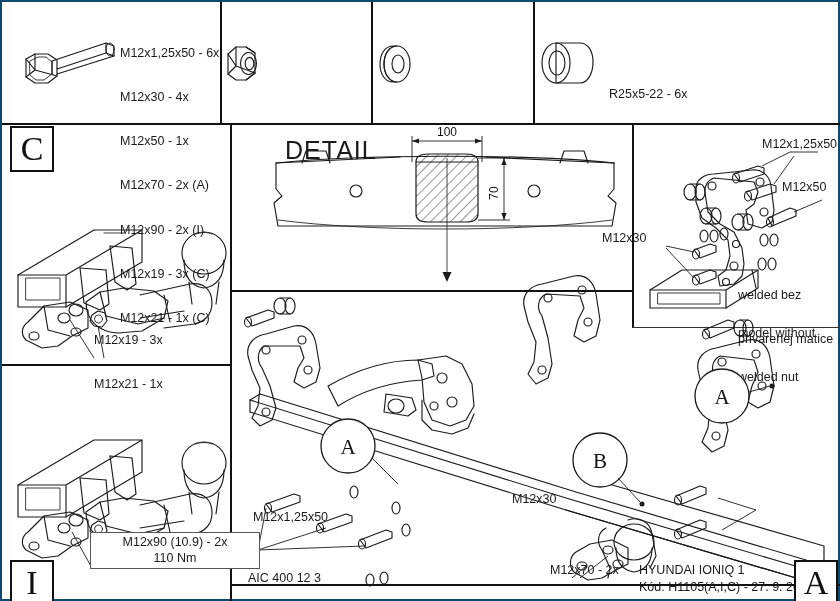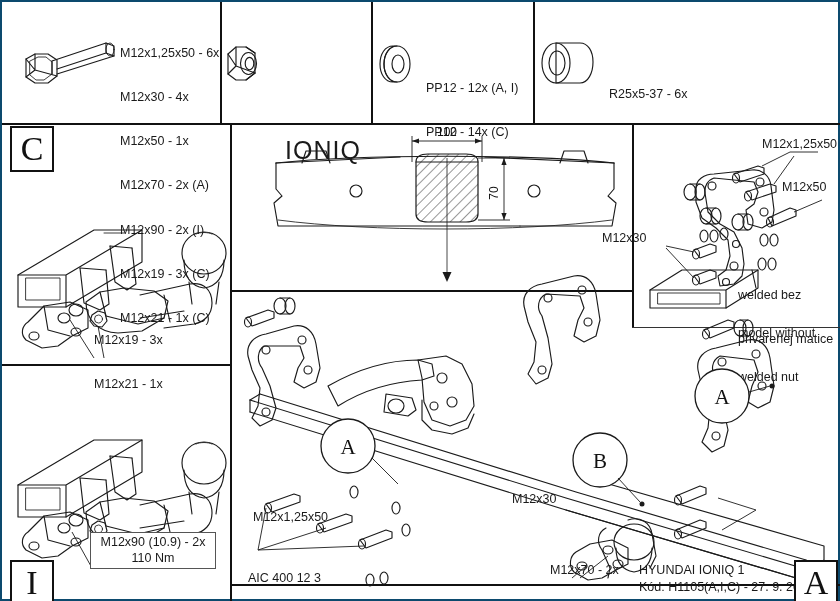--- a/index.html
+++ b/index.html
@@ -59,21 +59,21 @@
   .lead{fill:none;stroke:#1b1b1b;stroke-width:0.9;}
   .dimline{fill:none;stroke:#1b1b1b;stroke-width:0.9;}
   .centerline{fill:none;stroke:#1b1b1b;stroke-width:0.8;}
   .hatch-fill{fill:url(#hatchPat);stroke:#1b1b1b;stroke-width:1.2;}
   .bubble{fill:#fff;stroke:#1b1b1b;stroke-width:1.3;}
   .bubble-txt{font-family:"Liberation Serif",serif;font-size:21px;fill:#111;text-anchor:middle;}
   .dimtxt{font-family:"Liberation Sans",sans-serif;font-size:12px;fill:#111;text-anchor:middle;}
   .dot{fill:#1b1b1b;}
   .callout-box{
     position:absolute;border:1px solid #555;background:#fff;
-    text-align:center;font-size:12.5px;line-height:1.25;padding:2px 2px;
+    text-align:center;font-size:12.5px;line-height:1.25;padding:2px 24px;
     z-index:30;
   }
 </style>
 </head>
 <body>
 
 <div id="sheet">
 
   <div class="line-h" style="left:0;top:121px;width:840px;"></div>
   <div class="line-v" style="left:228px;top:121px;height:480px;"></div>
@@ -112,34 +112,30 @@
     </svg>
   </div>
 
   <div class="dwg" style="left:374px;top:40px;">
     <svg width="46" height="46" viewBox="0 0 46 46">
       <path class="st" d="M17 4 C9 4 4 12 4 22 C4 32 9 40 17 40 L21 40 C13 40 8 32 8 22 C8 12 13 4 21 4 Z"></path>
       <ellipse class="st" cx="21" cy="22" rx="13" ry="18"></ellipse>
       <ellipse class="st" cx="22" cy="22" rx="6" ry="9"></ellipse>
     </svg>
   </div>
-  <div class="txt t13" style="left:424px;top:49px;">
-    <div>PP12 - 12x (A, I)</div>
-    <div>PP12 - 14x (C)</div>
-  </div>
 
   <div class="dwg" style="left:536px;top:36px;">
     <svg width="60" height="52" viewBox="0 0 60 52">
       <path class="st" d="M18 5 L42 5 C50 5 55 13 55 24 C55 35 50 45 42 45 L18 45 Z"></path>
       <ellipse class="st" cx="18" cy="25" rx="14" ry="20"></ellipse>
       <ellipse class="st" cx="19" cy="25" rx="8" ry="12"></ellipse>
     </svg>
   </div>
   <div class="txt t13" style="left:607px;top:55px;">
-    <div>R25x5-37 - 6x</div>
+    <div>R25x5-22 - 6x</div>
   </div>
 
   <div class="tag-box" style="left:8px;top:124px;width:40px;height:42px;">C</div>
 
   <div class="dwg" style="left:12px;top:168px;">
     <svg width="216" height="190" viewBox="0 0 216 190">
 
       <path class="st" d="M4 105 L80 60 L128 60 L128 92 L52 137 L4 137 Z"></path>
       <path class="st" d="M4 105 L52 105 L52 137 M52 105 L128 60"></path>
       <path class="st-t" d="M12 108 L46 108 L46 130 L12 130 Z"></path>
@@ -216,21 +212,21 @@
   </div>
   <div class="callout-box" style="left:88px;top:530px;width:120px;">
     <div>M12x90 (10.9) - 2x</div>
     <div>110 Nm</div>
   </div>
 
   <div class="tag-box" style="left:8px;top:558px;width:40px;height:42px;">I</div>
 
   <div class="line-h" style="left:229px;top:288px;width:402px;"></div>
 
-  <div class="detail-title" style="left:283px;top:134px;">IONIQ</div>
+  <div class="detail-title" style="left:283px;top:134px;">DETAIL</div>
 
   <div class="dwg" style="left:268px;top:142px;z-index:6;">
     <svg width="350" height="140" viewBox="0 0 350 140">
       <defs>
         <pattern id="hatchPat" width="7" height="7" patternTransform="rotate(45)" patternUnits="userSpaceOnUse">
           <line x1="0" y1="0" x2="0" y2="7" stroke="#1b1b1b" stroke-width="0.9"></line>
         </pattern>
       </defs>
 
       <path class="st" d="M6 19 L6 45 L12 52 L4 59 L8 82 L250 82"></path>

